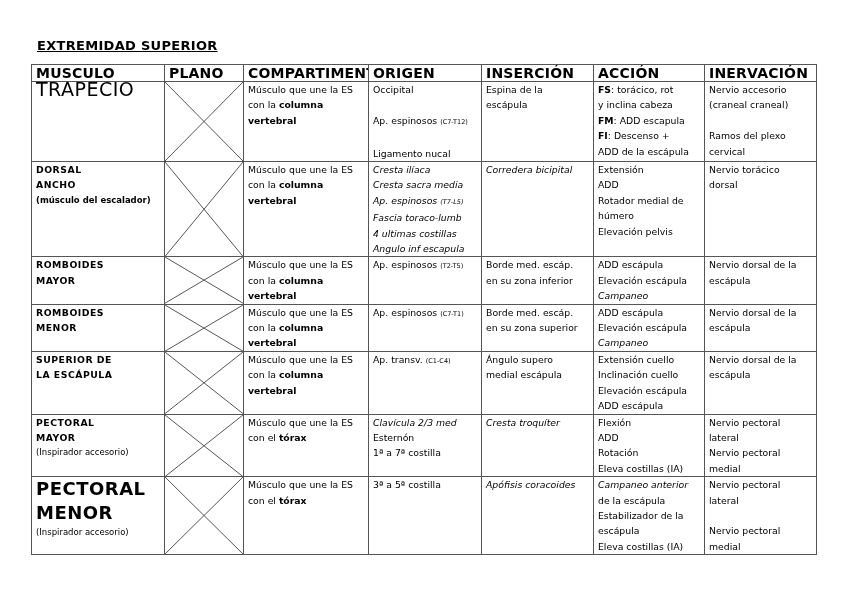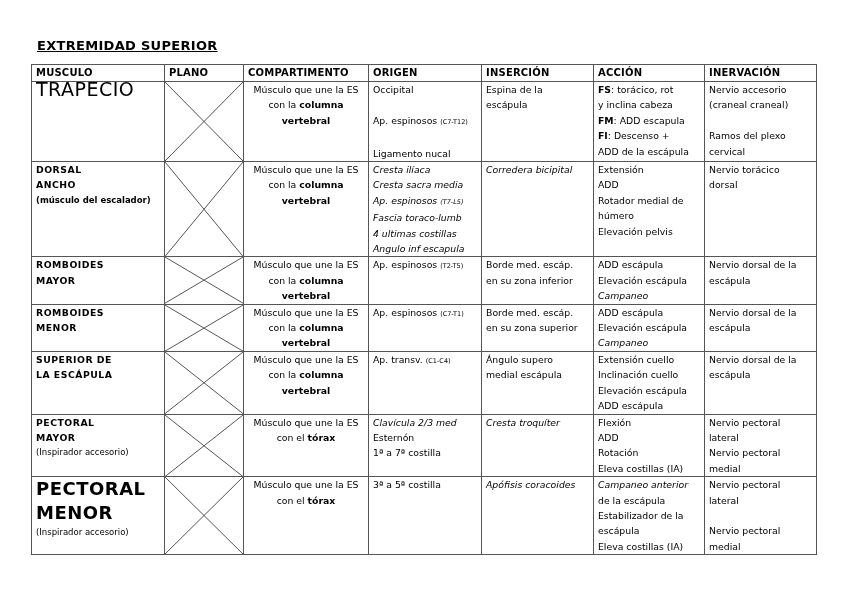--- a/index.html
+++ b/index.html
@@ -4,31 +4,31 @@
 <style>
   html, body { margin: 0; padding: 0; background: #ffffff; }
   body { width: 848px; height: 599px; position: relative; overflow: hidden;
          font-family: "DejaVu Sans", sans-serif; color: #000; }
   .doc-title { position: absolute; left: 37px; top: 38px; font-size: 13px; font-weight: bold;
                text-decoration: underline; letter-spacing: 0.3px; }
   table.grid { position: absolute; left: 31px; top: 64px; border-collapse: collapse;
                table-layout: fixed; width: 785px; }
   table.grid td, table.grid th { border: 1px solid #555; padding: 0 4px; vertical-align: top;
                font-size: 9.3px; line-height: 15.4px; overflow: hidden; }
-  table.grid th { text-align: left; font-weight: bold; font-size: 10px; height: 16px;
+  table.grid th { text-align: left; font-weight: bold; font-size: 14px; height: 16px;
                line-height: 16px; letter-spacing: 0.2px; }
   td.muscle { text-align: left; vertical-align: middle; font-weight: bold; font-size: 14.5px;
               line-height: 22px; letter-spacing: 0.5px; }
   td.muscle.light { font-weight: normal; font-size: 19px; }
   td.muscle .sub { display: block; font-size: 8.5px; line-height: 14px; letter-spacing: 0; }
   td.muscle .sub.bold { font-weight: normal; }
   td.muscle .sub.normal { font-weight: bold; }
   td.plano { padding: 0; position: relative; }
   td.plano svg { position: absolute; left: 0; top: 0; width: 100%; height: 100%; display: block; }
-  td.comp { text-align: center; vertical-align: middle; }
+  td.comp { text-align: left; vertical-align: middle; }
   .line { display: block; white-space: nowrap; }
   .small { font-size: 6.5px; }
   .b { font-weight: bold; }
   .i { font-style: italic; }
   .gap { display: block; height: 15.4px; }
 </style>
 </head>
 <body>
 
 <div class="doc-title">EXTREMIDAD SUPERIOR</div>

